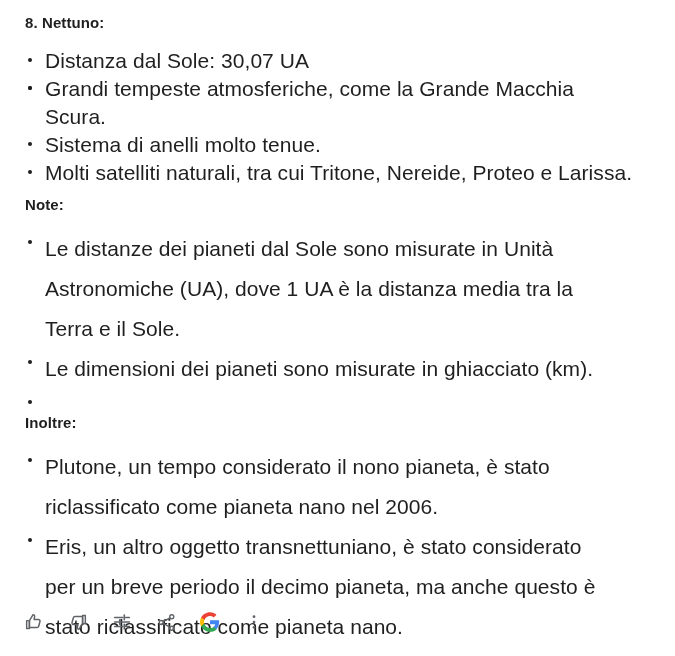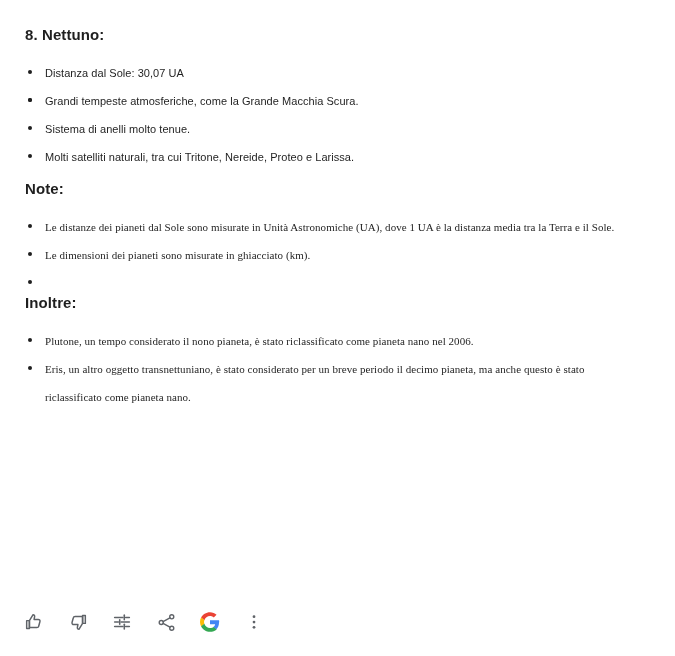--- a/index.html
+++ b/index.html
@@ -18,21 +18,21 @@
 
   .response {
     position: relative;
     width: 675px;
     height: 656px;
     box-sizing: border-box;
     padding: 0;
   }
 
   .content {
-    padding: 18px 40px 0 25px;
+    padding: 6px 40px 0 25px;
   }
 
   .section-heading {
     font-size: 15px;
     font-weight: bold;
     line-height: 20px;
     color: #1f1f1f;
     margin: 0;
     padding: 0;
     letter-spacing: 0.1px;
@@ -45,41 +45,40 @@
   ul.bullets {
     list-style: none;
     margin: 0;
     padding: 0;
     margin-top: 14px;
   }
 
   ul.bullets li {
     position: relative;
     padding-left: 20px;
-    font-size: 11px;
+    font-size: 21px;
     line-height: 28px;
     color: #1f1f1f;
     margin: 0;
     letter-spacing: 0.05px;
   }
 
   ul.bullets li .bullet-dot {
     position: absolute;
     left: 3px;
     top: 11px;
     width: 4px;
     height: 4px;
     border-radius: 50%;
     background: #1f1f1f;
   }
 
   ul.bullets.wrap li {
-    line-height: 28px;
+    line-height: 40px;
     padding-right: 20px;
-    font-family: Liberation Serif, serif;
   }
 
   
   .toolbar {
     position: absolute;
     left: 0;
     bottom: 12px;
     width: 675px;
     height: 44px;
     display: flex;

